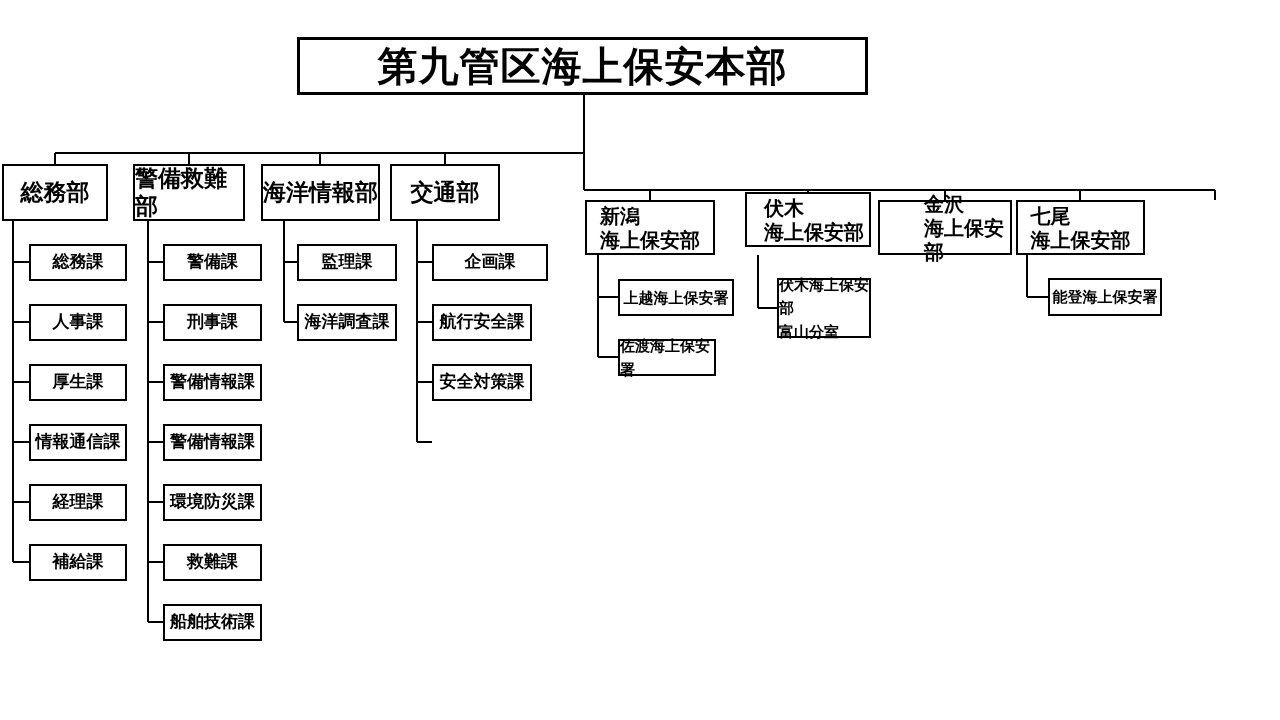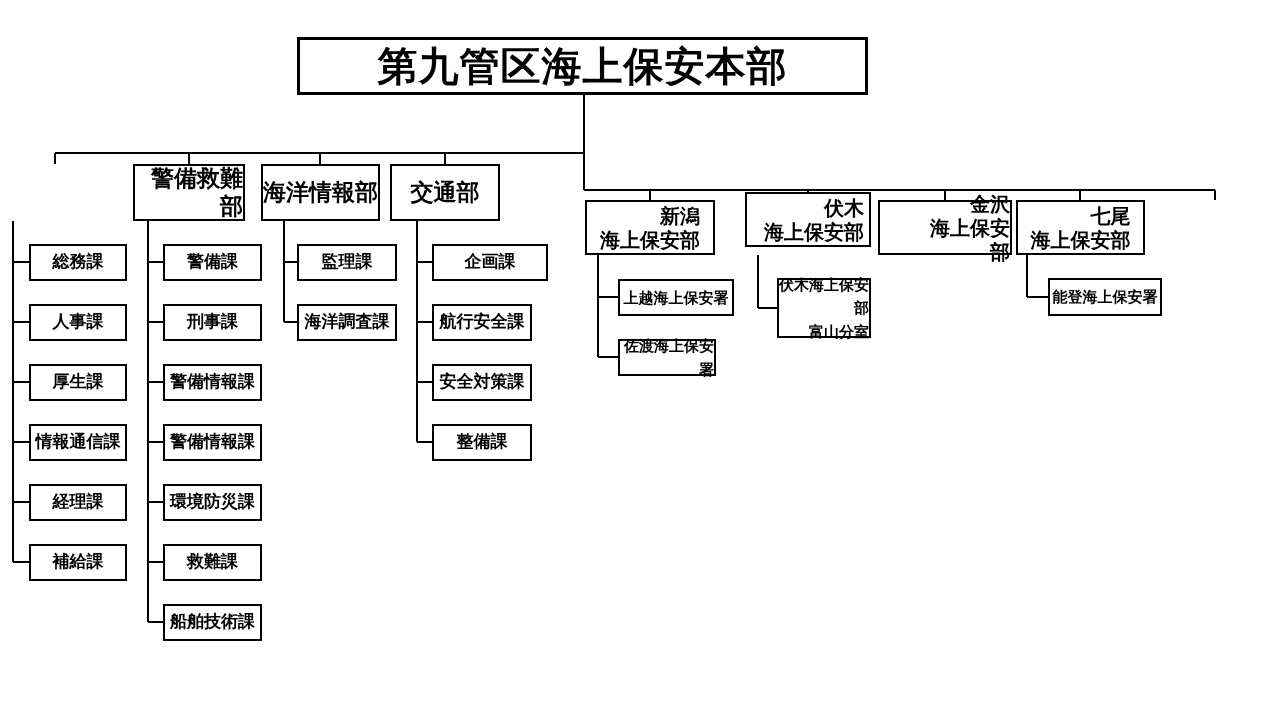--- a/index.html
+++ b/index.html
@@ -29,21 +29,21 @@
   }
   .node {
     position: absolute;
     box-sizing: border-box;
     background: #ffffff;
     border: 2px solid #000000;
     color: #000000;
     display: flex;
     align-items: center;
     justify-content: center;
-    text-align: right;
+    text-align: left;
     font-weight: bold;
     line-height: 1.2;
   }
   .node .node-label {
     white-space: pre-line;
     display: block;
   }
   .node.title   { border-width: 3px; font-size: 40px; letter-spacing: 1px; }
   .node.dept    { font-size: 23px; }
   .node.office  { font-size: 20px; line-height: 1.2; }
@@ -94,20 +94,23 @@
       <line x1="598" y1="297" x2="618" y2="297"></line>
       <line x1="598" y1="357" x2="618" y2="357"></line>
       <line x1="758" y1="255" x2="758" y2="308"></line>
       <line x1="758" y1="308" x2="777" y2="308"></line>
       <line x1="1027" y1="255" x2="1027" y2="297"></line>
       <line x1="1027" y1="297" x2="1048" y2="297"></line>
     </svg>
 <div class="node title" style="left: 297px; top: 37px; width: 571px; height: 58px;">
       <span class="node-label">第九管区海上保安本部</span>
     </div>
+    <div class="node dept" style="left: 2px; top: 164px; width: 106px; height: 57px;">
+      <span class="node-label">総務部</span>
+    </div>
     <div class="node dept" style="left: 133px; top: 164px; width: 112px; height: 57px;">
       <span class="node-label">警備救難部</span>
     </div>
     <div class="node dept" style="left: 261px; top: 164px; width: 119px; height: 57px;">
       <span class="node-label">海洋情報部</span>
     </div>
     <div class="node dept" style="left: 390px; top: 164px; width: 110px; height: 57px;">
       <span class="node-label">交通部</span>
     </div>
     <div class="node office" style="left: 585px; top: 200px; width: 130px; height: 55px;">
@@ -172,23 +175,20 @@
       <span class="node-label">海洋調査課</span>
     </div>
     <div class="node section" style="left: 432px; top: 244px; width: 116px; height: 37px;">
       <span class="node-label">企画課</span>
     </div>
     <div class="node section" style="left: 432px; top: 304px; width: 100px; height: 37px;">
       <span class="node-label">航行安全課</span>
     </div>
     <div class="node section" style="left: 432px; top: 364px; width: 100px; height: 37px;">
       <span class="node-label">安全対策課</span>
-    </div>
-    <div class="node section" style="left: 432px; top: 424px; width: 100px; height: 37px;">
-      <span class="node-label">整備課</span>
     </div>
     <div class="node station" style="left: 618px; top: 279px; width: 116px; height: 37px;">
       <span class="node-label">上越海上保安署</span>
     </div>
     <div class="node station" style="left: 618px; top: 339px; width: 98px; height: 37px;">
       <span class="node-label">佐渡海上保安署</span>
     </div>
     <div class="node station" style="left: 777px; top: 278px; width: 94px; height: 60px;">
       <span class="node-label">伏木海上保安部
 富山分室</span>

